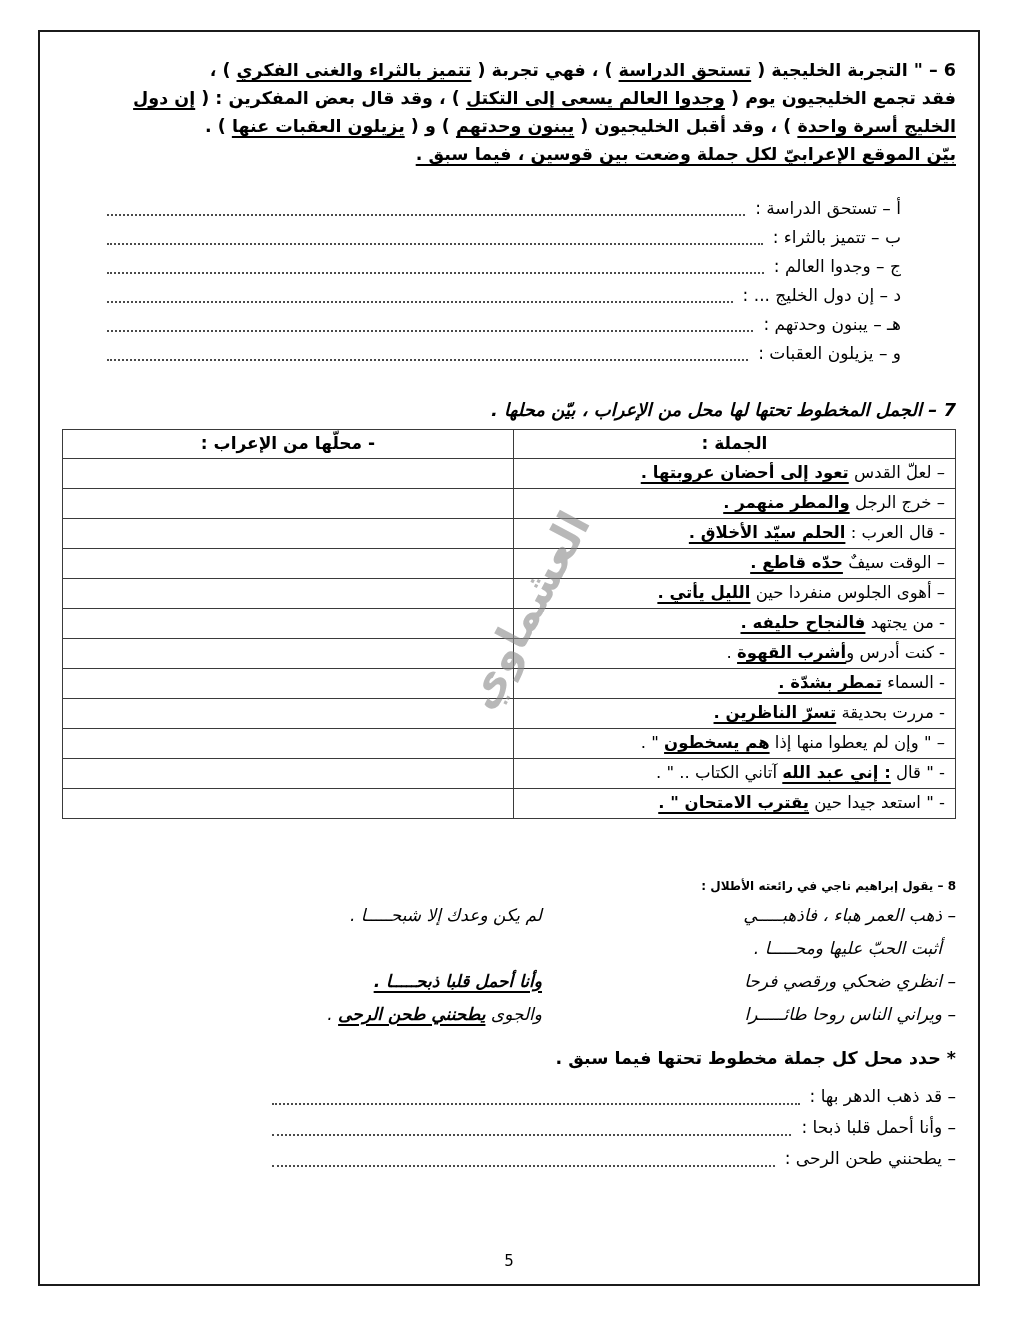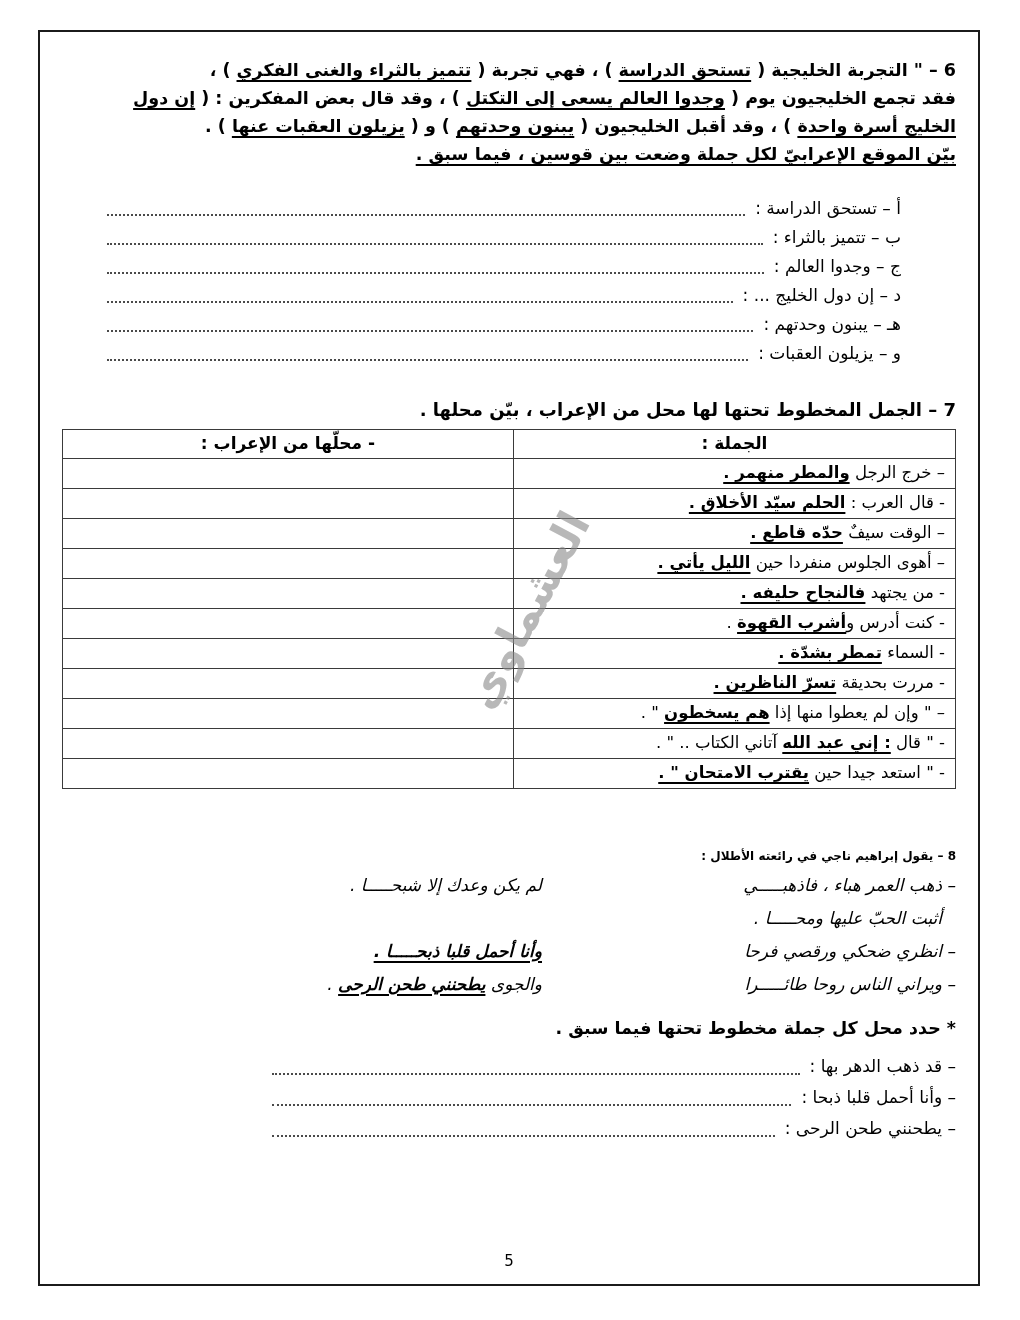--- a/index.html
+++ b/index.html
@@ -20,21 +20,21 @@
   .ub { font-weight:700; text-decoration:underline; text-underline-offset:4px; text-decoration-thickness:1.5px; }
 
   
   .q6-intro { font-weight:700; font-size:17.5px; line-height:28px; margin:0 0 24px 0; }
   .answer-lines { margin:0 55px 0 45px; }
   .ansline { display:flex; align-items:flex-end; height:29px; }
   .anslabel { white-space:nowrap; font-size:17px; }
   .dots { flex:1 1 auto; border-bottom:2px dotted #4a4a4a; margin:0 10px 5px 0; }
 
   
-  .q7-title { font-weight:700; font-size:18px; margin:30px 0 6px 0; }
+  .q7-title { font-weight:700; font-size:18px; margin:30px 0 6px 0;font-style:italic; }
   table.q7-table { width:100%; border-collapse:collapse; direction:rtl; }
   table.q7-table th, table.q7-table td { border:1.6px solid #3a3a3a; }
   table.q7-table th { height:28px; font-weight:700; font-size:17px; text-align:center; padding:1px 6px; }
   table.q7-table td { height:30px; font-size:16.5px; padding:1px 10px; vertical-align:middle; }
   .col-sentence { width:49.5%; }
   .col-answer  { width:50.5%; }
   .cell-sentence { text-align:right; white-space:nowrap; }
 
   .watermark {
     position:absolute; top:545px; left:380px;
@@ -106,20 +106,24 @@
       <p class="q7-title">7 – الجمل المخطوط تحتها لها محل من الإعراب ، بيّن محلها .</p>
       <table class="q7-table">
         <thead>
           <tr>
             <th class="col-sentence">الجملة :</th>
             <th class="col-answer">- محلّها من الإعراب :</th>
           </tr>
         </thead>
         <tbody>
 
+            <tr>
+              <td class="cell-sentence"><span>– لعلّ القدس </span><span class="ub">تعود إلى أحضان عروبتها .</span></td>
+              <td class="cell-answer"></td>
+            </tr>
 
             <tr>
               <td class="cell-sentence"><span>– خرج الرجل </span><span class="ub">والمطر منهمر .</span></td>
               <td class="cell-answer"></td>
             </tr>
 
             <tr>
               <td class="cell-sentence"><span>- قال العرب : </span><span class="ub">الحلم سيّد الأخلاق .</span></td>
               <td class="cell-answer"></td>
             </tr>

